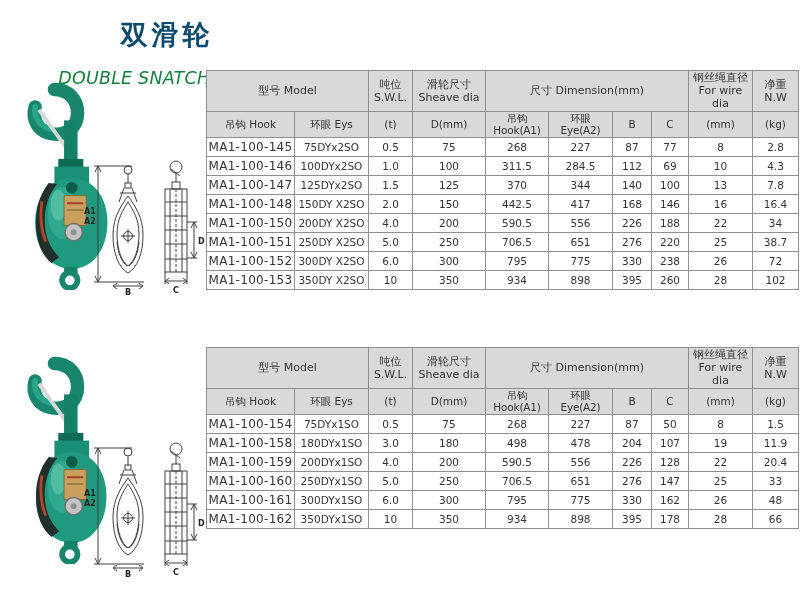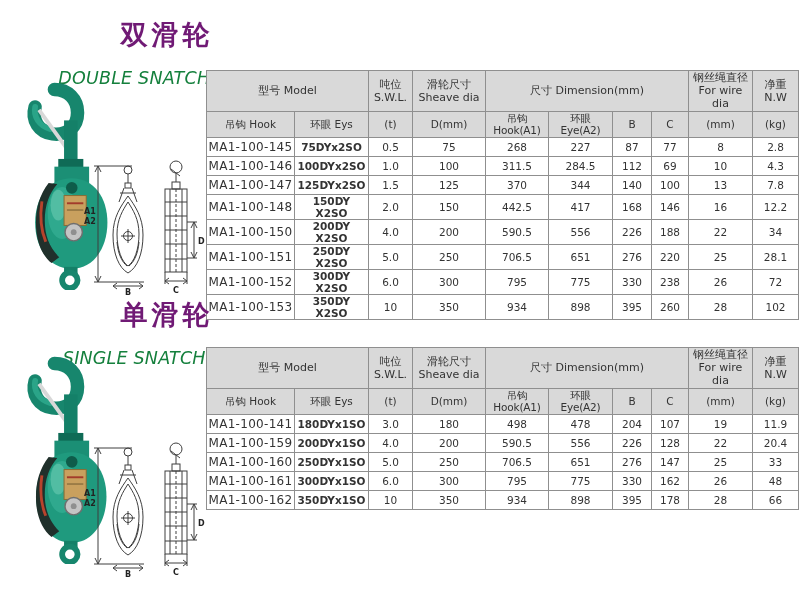--- a/index.html
+++ b/index.html
@@ -5,21 +5,21 @@
   * { margin:0; padding:0; box-sizing:border-box; }
   html,body { background:#fff; }
   .page {
     position:relative; width:800px; height:592px; background:#ffffff;
     font-family:"DejaVu Sans","Liberation Sans",sans-serif; overflow:hidden;
   }
   
   .title-block { position:absolute; width:270px; text-align:center; }
   .title-block.t1 { left:32px; top:20px; }
   .title-block.t2 { left:32px; top:300px; }
-  .title-zh { font-size:27px; font-weight:bold; color:#701a75; letter-spacing:4px; line-height:1.1; }
+  .title-zh { font-size:27px; font-weight:bold; color:#0c4a6e; letter-spacing:4px; line-height:1.1; }
   .title-en { font-size:17.5px; font-style:italic; font-weight:400; color:#15803d; letter-spacing:0.2px; line-height:1.15; margin-top:18px; white-space:nowrap; }
   
   .photo { position:absolute; width:115px; height:212px; }
   .photo.p1 { left:8px; top:78px; }
   .photo.p2 { left:8px; top:352px; }
   .drawing { position:absolute; width:122px; height:140px; }
   .drawing.d1 { left:84px; top:156px; }
   .drawing.d2 { left:84px; top:438px; }
   
   .spec-table { position:absolute; border-collapse:collapse; table-layout:fixed; background:#fff; }
@@ -31,21 +31,21 @@
     background:#d9d9d9; font-weight:normal; color:#333;
     font-size:11px; line-height:1.2; white-space:pre-line;
   }
   .spec-table thead tr.h1 { height:33px; }
   .spec-table thead tr.h2 { height:22px;padding-left:40px; }
   .spec-table thead tr.h2 th { font-size:10.5px; }
   .spec-table thead th.tight { font-size:10px; letter-spacing:-0.2px; }
   .spec-table tbody tr { height:19px; }
   .spec-table tbody td { font-size:10.5px; color:#333; background:#fff; }
   .spec-table tbody td.model-cell { font-size:12px; letter-spacing:0.3px; }
-  .spec-table tbody td.eys-cell { font-size:10.5px;font-weight:bold; }
+  .spec-table tbody td.eys-cell { font-size:10.5px; }
   
   svg { display:block; }
   .ln { stroke:#3f3f3f; stroke-width:1; fill:none; }
   .dimtxt { font-family:"DejaVu Sans",sans-serif; font-size:8px; font-weight:bold; fill:#222; }
 </style>
 </head>
 <body>
 
 <div class="page">
 
@@ -208,21 +208,21 @@
         <tr>
           <td class="model-cell">MA1-100-148</td>
           <td class="eys-cell">150DY X2SO</td>
           <td>2.0</td>
           <td>150</td>
           <td>442.5</td>
           <td>417</td>
           <td>168</td>
           <td>146</td>
           <td>16</td>
-          <td>12.2</td>
+          <td>16.4</td>
         </tr>
         <tr>
           <td class="model-cell">MA1-100-150</td>
           <td class="eys-cell">200DY X2SO</td>
           <td>4.0</td>
           <td>200</td>
           <td>590.5</td>
           <td>556</td>
           <td>226</td>
           <td>188</td>
@@ -232,21 +232,21 @@
         <tr>
           <td class="model-cell">MA1-100-151</td>
           <td class="eys-cell">250DY X2SO</td>
           <td>5.0</td>
           <td>250</td>
           <td>706.5</td>
           <td>651</td>
           <td>276</td>
           <td>220</td>
           <td>25</td>
-          <td>28.1</td>
+          <td>38.7</td>
         </tr>
         <tr>
           <td class="model-cell">MA1-100-152</td>
           <td class="eys-cell">300DY X2SO</td>
           <td>6.0</td>
           <td>300</td>
           <td>795</td>
           <td>775</td>
           <td>330</td>
           <td>238</td>
@@ -261,24 +261,20 @@
           <td>934</td>
           <td>898</td>
           <td>395</td>
           <td>260</td>
           <td>28</td>
           <td>102</td>
         </tr>
       </tbody>
   </table>
 
-  <div class="title-block t2">
-    <div class="title-zh">单滑轮</div>
-    <div class="title-en">SINGLE SNATCH BLOCK</div>
-  </div>
 
   <svg class="photo p2" viewBox="0 0 115 220">
     <g>
       <path d="M26 30 C22 44 30 56 44 58 C60 60 70 50 70 36 C70 22 60 12 46 12" fill="none" stroke="#17866d" stroke-width="14" stroke-linecap="round"></path>
       <path d="M26 30 C24 40 30 50 42 53" fill="none" stroke="#2aa488" stroke-width="6" stroke-linecap="round"></path>
       <line x1="30" y1="33" x2="58" y2="72" stroke="#d8d8d8" stroke-width="4"></line>
       <rect x="56" y="44" width="14" height="42" fill="#148068"></rect>
       <rect x="50" y="84" width="26" height="9" fill="#0f6b56"></rect>
     </g>
     <g>
@@ -382,21 +378,33 @@
         <th class="tight">吊钩Hook(A1)</th>
         <th class="tight">环眼 Eye(A2)</th>
         <th>B</th>
         <th>C</th>
         <th>(mm)</th>
         <th>(kg)</th>
       </tr>
     </thead>
     <tbody>
         <tr>
-          <td class="model-cell">MA1-100-141</td>
+          <td class="model-cell">MA1-100-154</td>
+          <td class="eys-cell">75DYx1SO</td>
+          <td>0.5</td>
+          <td>75</td>
+          <td>268</td>
+          <td>227</td>
+          <td>87</td>
+          <td>50</td>
+          <td>8</td>
+          <td>1.5</td>
+        </tr>
+        <tr>
+          <td class="model-cell">MA1-100-158</td>
           <td class="eys-cell">180DYx1SO</td>
           <td>3.0</td>
           <td>180</td>
           <td>498</td>
           <td>478</td>
           <td>204</td>
           <td>107</td>
           <td>19</td>
           <td>11.9</td>
         </tr>

